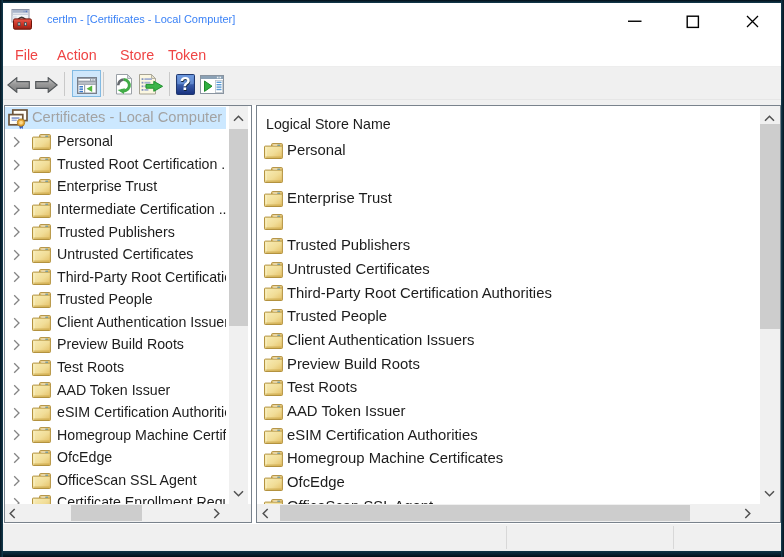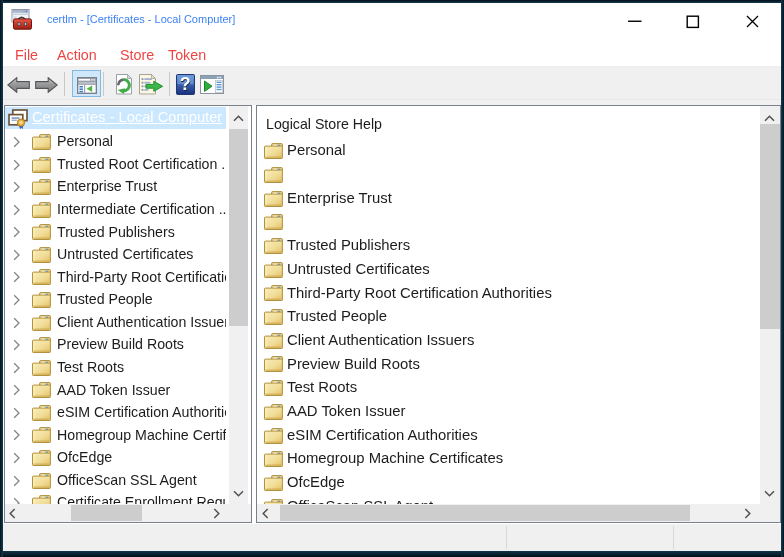--- a/index.html
+++ b/index.html
@@ -23,21 +23,21 @@
  border:1px solid #79828c;background:#fff;box-sizing:border-box;}
 #rpane{position:absolute;left:256px;top:105px;width:525px;height:418px;
  border:1px solid #79828c;background:#fff;box-sizing:border-box;}
 #treesel{position:absolute;left:5px;top:106.5px;width:220.5px;height:22px;background:#cce8ff;}
 #treeclip{position:absolute;left:5px;top:106px;width:220.5px;height:398px;overflow:hidden;}
 #listclip{position:absolute;left:257px;top:106px;width:503px;height:398px;overflow:hidden;}
 .ttxt{position:absolute;font-size:14.2px;color:#1c1c1c;white-space:nowrap;}
 .ltxt{position:absolute;font-size:14.85px;color:#1c1c1c;white-space:nowrap;}
 .fold{position:absolute;}
 .tchev{position:absolute;}
-#roottxt{position:absolute;left:27px;top:2.5px;font-size:14.7px;color:#ffffff;white-space:nowrap;text-decoration:underline;}
+#roottxt{position:absolute;left:27px;top:2.5px;font-size:14.7px;color:#a3a3a3;white-space:nowrap;}
 #lsheader{position:absolute;left:266px;top:115.5px;font-size:14.2px;color:#1c1c1c;}
 .track{position:absolute;background:#f0f0f0;}
 .thumb{position:absolute;background:#cdcdcd;}
 .schev{position:absolute;}
 #status{position:absolute;left:3px;top:524px;width:778px;height:27px;background:#f0f0f0;}
 .ssep{position:absolute;top:526px;width:1px;height:23px;background:#d8d8d8;}
 </style></head>
 <body>
 <div id="client"></div>
 <div id="borderTop"></div>
@@ -466,21 +466,21 @@
 <div class="track" style="left:5px;top:504px;width:246px;height:18px"></div>
 <svg class="schev" style="left:9px;top:508px" width="7" height="11" viewBox="0 0 7 11">
     <path d="M5.7 1 L1.2 5.5 L5.7 10" fill="none" stroke="#515151" stroke-width="1.5"></path>
   </svg>
 <svg class="schev" style="left:213px;top:508px" width="7" height="11" viewBox="0 0 7 11">
     <path d="M1.3 1 L5.8 5.5 L1.3 10" fill="none" stroke="#515151" stroke-width="1.5"></path>
   </svg>
 <div class="thumb" style="left:71px;top:505px;width:71px;height:16px"></div>
 
 <div id="rpane"></div>
-<div id="lsheader">Logical Store Help</div>
+<div id="lsheader">Logical Store Name</div>
 <div id="listclip">
 <svg class="fold" style="left:7px;top:37.1px" width="19" height="16" viewBox="0 0 19 16">
 <rect x="7.6" y="0.6" width="10.8" height="4.6" rx="0.9" fill="#e9cd82" stroke="#b08e3e" stroke-width="1"></rect>
 <rect x="9.2" y="1.7" width="4.2" height="1.9" fill="#fdfcf2"></rect>
 <rect x="13.4" y="1.7" width="2.6" height="2" fill="#58a6db"></rect>
 <rect x="0.5" y="3.1" width="17.9" height="12.4" rx="0.7" fill="url(#fg18)" stroke="#b3923f" stroke-width="1"></rect>
 <rect x="1.4" y="4" width="1.6" height="10.6" fill="#f8eebd" opacity="0.8"></rect>
 <rect x="1.4" y="13.6" width="16.1" height="1.1" fill="#c9a649" opacity="0.85"></rect>
 <linearGradient id="fg18" x1="0" y1="0" x2="1" y2="1">
 <stop offset="0" stop-color="#f8edb9"></stop>

